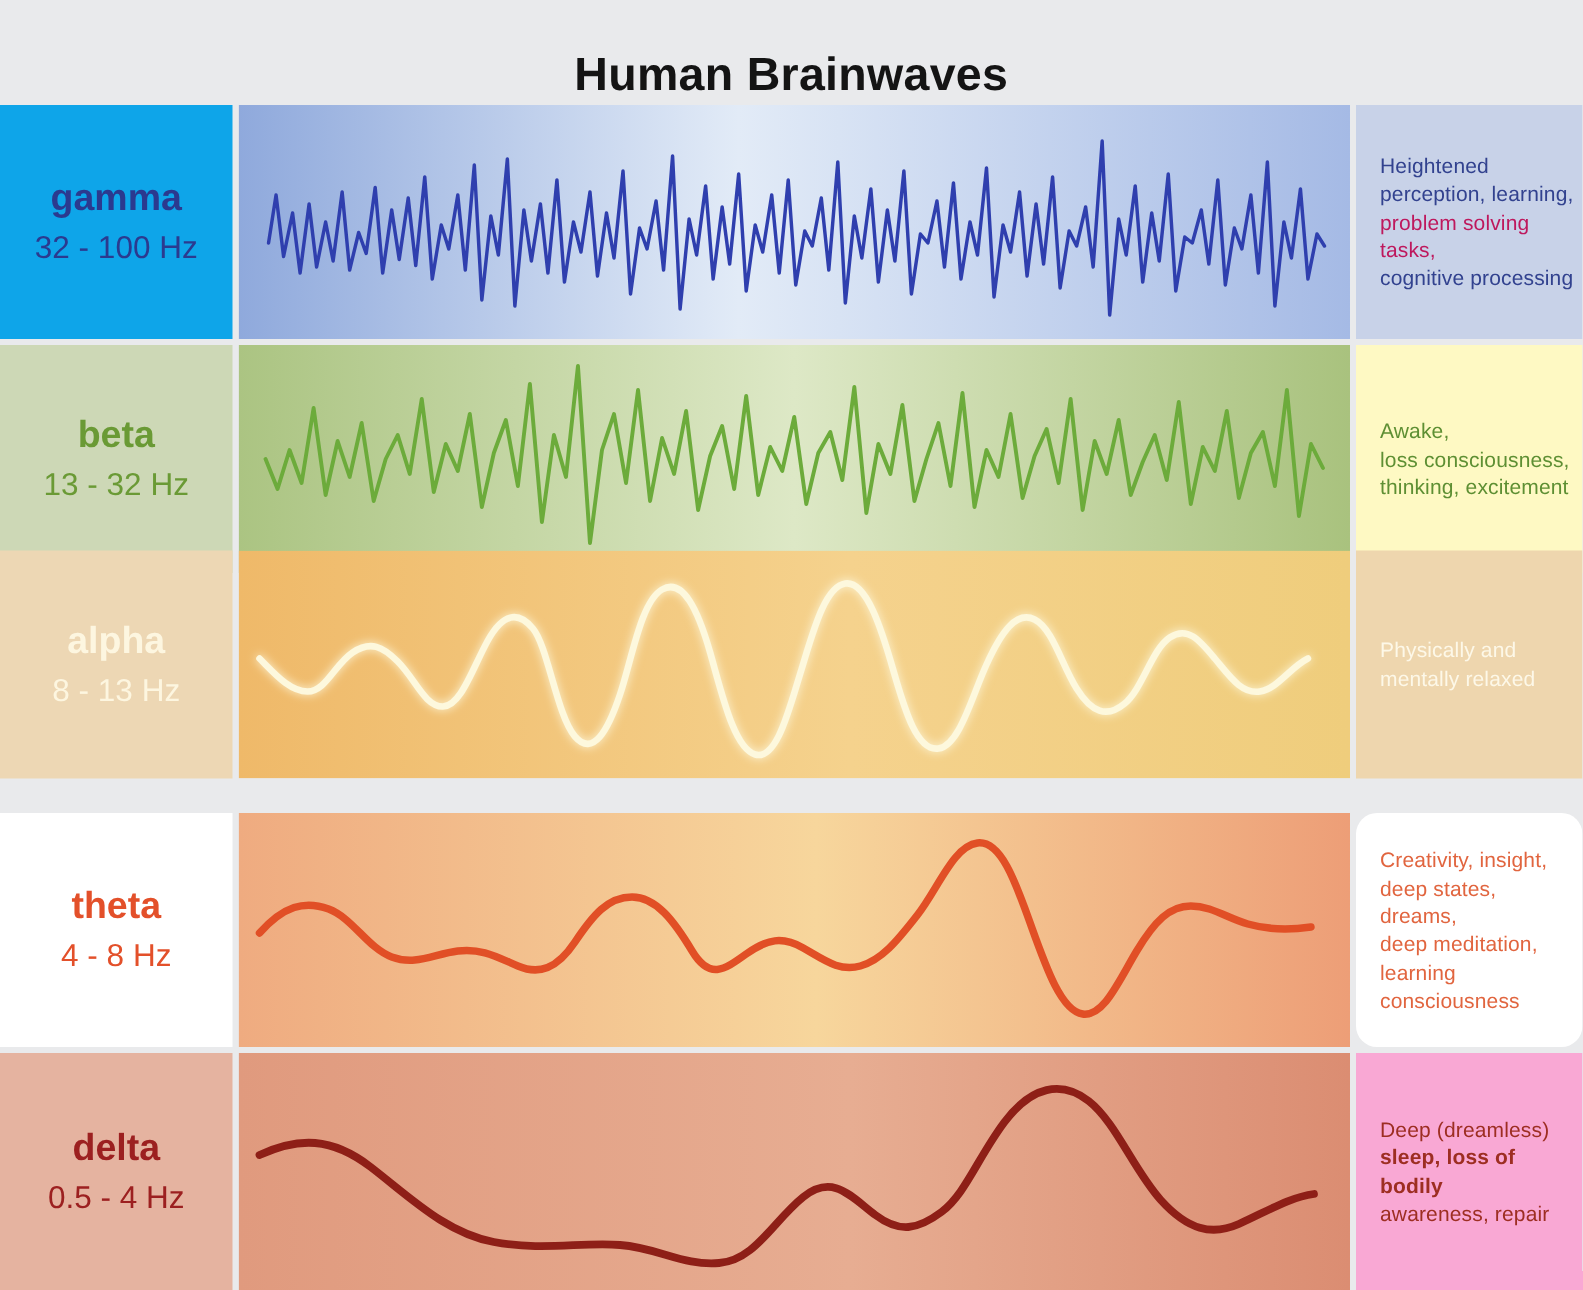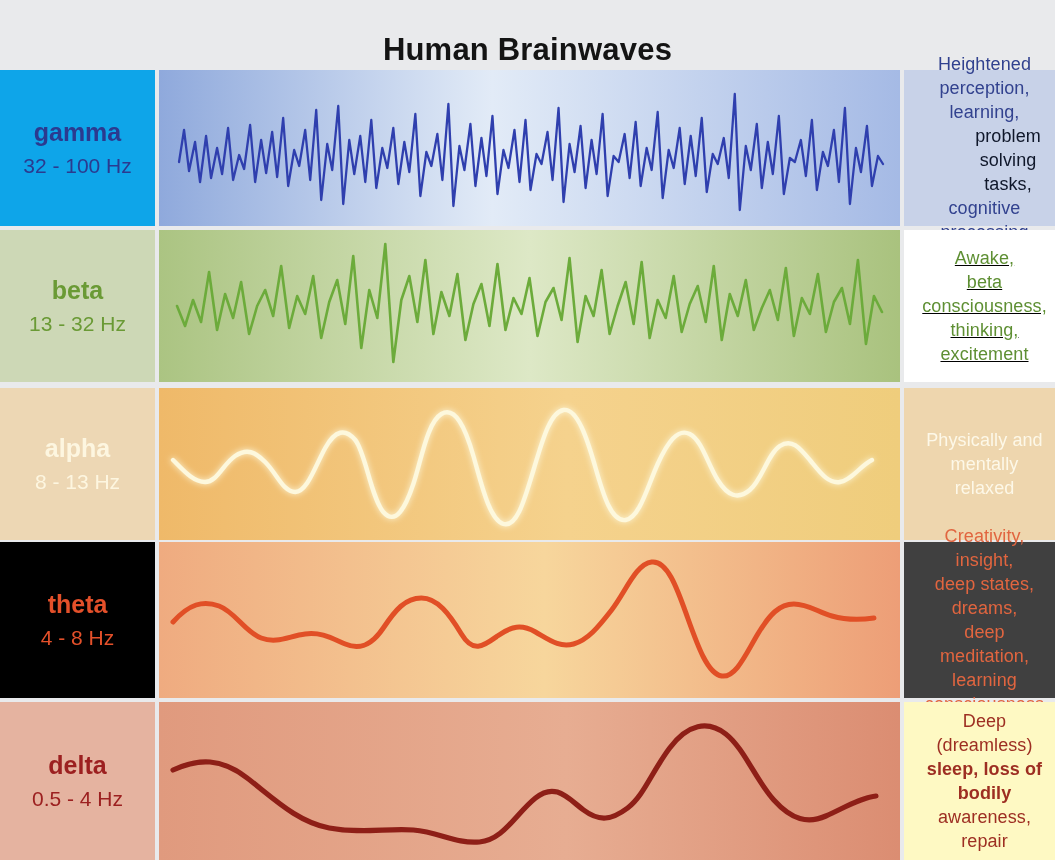--- a/index.html
+++ b/index.html
@@ -40,21 +40,21 @@
     box-sizing:border-box;padding-left:16px;padding-right:6px;
   }
   .band-name{
     font-size:25px;font-weight:bold;line-height:1.1;
     margin-bottom:7px;
   }
   .band-range{
     font-size:21px;font-weight:normal;line-height:1.1;
   }
   .desc{
-    font-size:18px;line-height:1.34;letter-spacing:.1px;text-align:center;
+    font-size:14px;line-height:1.34;letter-spacing:.1px;
   }
   .wave{position:absolute;left:0;top:0;width:100%;height:100%;display:block;}
 </style>
 </head>
 <body>
 
 <div id="chart">
 
   <div class="title-bar">
     <div class="title">Human Brainwaves</div>
@@ -74,21 +74,21 @@
               <stop offset="100%" stop-color="#a5bae5"></stop>
         </linearGradient>
           </defs>
         <rect x="0" y="0" width="740" height="156" fill="url(#gg)"></rect>
         <polyline fill="none" stroke="#2f3fae" stroke-width="2.3" stroke-linejoin="round" stroke-linecap="round" points="20,92 25,60 30,101 36,72 41,112 47,66 52,108 58,78 63,104 69,58 74,110 80,85 85,99 91,55 96,112 102,70 107,103 113,62 118,107 124,48 129,116 135,80 140,96 146,60 151,110 157,40 162,130 168,74 173,100 179,36 184,134 190,70 195,104 201,66 206,112 212,50 217,118 223,78 228,98 234,58 239,114 245,72 250,102 256,44 261,126 267,82 272,96 278,64 283,110 289,34 294,136 300,76 305,100 311,54 316,116 322,68 327,106 333,46 338,124 344,80 349,98 355,60 360,112 366,50 371,120 377,84 382,94 388,62 393,110 399,38 404,132 410,74 415,102 421,56 426,118 432,70 437,104 443,44 448,126 454,86 459,92 465,64 470,108 476,52 481,116 487,78 492,100 498,42 503,128 509,80 514,98 520,58 525,114 531,66 536,106 542,48 547,122 553,84 558,94 564,68 569,108 575,24 580,140 586,76 591,100 597,54 602,118 608,72 613,104 619,46 624,124 630,88 635,92 641,70 646,106 652,50 657,120 663,82 668,96 674,60 679,112 685,38 690,134 696,78 701,102 707,56 712,116 718,86 723,94"></polyline>
       </svg>
     </div>
     <div class="col-right" style="background: rgb(200, 210, 232);">
       <div class="desc" style="color: rgb(50, 66, 143);">Heightened</div>
       <div class="desc" style="color: rgb(50, 66, 143);">perception, learning,</div>
-      <div class="desc" style="color: #0f172a; margin-left: 47px;">problem solving tasks,</div>
+      <div class="desc" style="color: #be185d;">problem solving tasks,</div>
       <div class="desc" style="color: rgb(50, 66, 143);">cognitive processing</div>
     </div>
   </div>
 
   <div class="band" style="top:230px;height:152px;">
     <div class="col-left" style="background: rgb(205, 216, 182);">
       <div class="band-name" style="color: rgb(106, 154, 53);">beta</div>
       <div class="band-range" style="color: rgb(106, 154, 53);">13 - 32 Hz</div>
     </div>
     <div class="col-mid">
@@ -97,28 +97,28 @@
             <linearGradient id="bg2" x1="0" y1="0" x2="1" y2="0">
           <stop offset="0%" stop-color="#abc482"></stop>
               <stop offset="50%" stop-color="#dde8c6"></stop>
               <stop offset="100%" stop-color="#a9c27e"></stop>
         </linearGradient>
           </defs>
         <rect x="0" y="0" width="740" height="152" fill="url(#bg2)"></rect>
         <polyline fill="none" stroke="#6cab3b" stroke-width="2.6" stroke-linejoin="round" stroke-linecap="round" points="18,76 26,96 34,70 42,92 50,42 58,100 66,64 74,88 82,52 90,104 98,76 106,60 114,86 122,36 130,98 138,66 146,84 154,46 162,108 170,72 178,50 186,94 194,26 202,118 210,60 218,88 226,14 234,132 242,70 250,46 258,92 266,30 274,104 282,62 290,86 298,44 306,110 314,74 322,54 330,96 338,34 346,100 354,68 362,84 370,48 378,106 386,72 394,58 402,90 410,28 418,112 426,66 434,86 442,40 450,104 458,76 466,52 474,94 482,32 490,108 498,70 506,88 514,46 522,102 530,74 538,56 546,92 554,36 562,110 570,64 578,86 586,50 594,100 602,78 610,60 618,90 626,38 634,106 642,68 650,84 658,44 666,102 674,72 682,58 690,94 698,30 706,114 714,66 722,82"></polyline>
       </svg>
     </div>
-    <div class="col-right" style="background: #ffffff; text-decoration: underline;">
+    <div class="col-right" style="background: #fef9c3;">
       <div class="desc" style="color: rgb(94, 143, 51);">Awake,</div>
-      <div class="desc" style="color: rgb(94, 143, 51);">beta consciousness,</div>
+      <div class="desc" style="color: rgb(94, 143, 51);">loss consciousness,</div>
       <div class="desc" style="color: rgb(94, 143, 51);">thinking, excitement</div>
     </div>
   </div>
 
-  <div class="band" style="top:388px;height:152px;">
+  <div class="band" style="top:367px;height:152px;">
     <div class="col-left" style="background: rgb(237, 215, 180);">
       <div class="band-name" style="color: rgb(253, 246, 224);">alpha</div>
       <div class="band-range" style="color: rgb(253, 246, 224);">8 - 13 Hz</div>
     </div>
     <div class="col-mid">
       <svg class="wave" viewBox="0 0 740 152" preserveAspectRatio="none">
         <defs>
           <linearGradient id="ag" x1="0" y1="0" x2="1" y2="0">
             <stop offset="0%" stop-color="#efb969"></stop>
               <stop offset="55%" stop-color="#f5d28d"></stop>
@@ -136,38 +136,38 @@
         <path fill="none" stroke="#fdf8dd" stroke-width="4.4" stroke-linecap="round" filter="url(#glowA)" d="M14,72 C24,82 34,94 46,94 C58,94 64,76 76,68 C88,60 96,64 106,74 C118,86 124,104 136,104 C148,104 156,78 166,60 C176,42 186,40 196,52 C206,64 212,110 224,124 C236,138 246,120 254,96 C262,72 268,34 282,26 C296,18 306,40 314,68 C322,96 330,132 344,136 C358,140 366,108 374,82 C382,56 390,24 404,22 C418,20 428,52 436,80 C444,108 452,134 466,132 C480,130 488,98 498,76 C508,54 518,40 530,46 C542,52 548,76 558,92 C568,108 578,112 590,102 C602,92 608,66 620,58 C632,50 640,60 650,72 C660,84 668,96 680,94 C692,92 700,78 712,72"></path>
       </svg>
     </div>
     <div class="col-right" style="background: rgb(238, 214, 174);">
       <div class="desc" style="color: rgb(253, 248, 232);">Physically and</div>
       <div class="desc" style="color: rgb(253, 248, 232);">mentally relaxed</div>
     </div>
   </div>
 
   <div class="band" style="top:542px;height:156px;">
-    <div class="col-left" style="background: #000000;">
+    <div class="col-left" style="background: #ffffff;">
       <div class="band-name" style="color: rgb(227, 80, 42);">theta</div>
       <div class="band-range" style="color: rgb(227, 80, 42);">4 - 8 Hz</div>
     </div>
     <div class="col-mid">
       <svg class="wave" viewBox="0 0 740 156" preserveAspectRatio="none">
         <defs>
             <linearGradient id="tg" x1="0" y1="0" x2="1" y2="0">
           <stop offset="0%" stop-color="#efab80"></stop>
               <stop offset="52%" stop-color="#f7d69c"></stop>
               <stop offset="100%" stop-color="#ed9e77"></stop>
         </linearGradient>
           </defs>
         <rect x="0" y="0" width="740" height="156" fill="url(#tg)"></rect>
         <path fill="none" stroke="#e14f26" stroke-width="5" stroke-linecap="round" d="M14,80 C30,62 44,58 60,64 C76,70 86,90 102,96 C118,102 130,94 146,92 C162,90 172,96 186,102 C200,108 212,104 224,86 C236,68 246,56 262,56 C278,56 290,72 302,92 C314,112 324,104 338,94 C352,84 362,82 376,90 C390,98 400,106 414,102 C428,98 438,86 452,68 C466,50 476,22 492,20 C508,18 518,48 528,76 C538,104 548,132 562,134 C576,136 586,112 598,92 C610,72 620,62 634,62 C648,62 658,70 672,74 C686,78 700,78 714,76"></path>
       </svg>
     </div>
-    <div class="col-right" style="background: #404040;">
+    <div class="col-right" style="background: #ffffff; border-radius: 14px;">
       <div class="desc" style="color: rgb(225, 101, 63);">Creativity, insight,</div>
       <div class="desc" style="color: rgb(225, 101, 63);">deep states, dreams,</div>
       <div class="desc" style="color: rgb(225, 101, 63);">deep meditation,</div>
       <div class="desc" style="color: rgb(225, 101, 63);">learning</div>
       <div class="desc" style="color: rgb(225, 101, 63);">consciousness</div>
     </div>
   </div>
 
   <div class="band" style="top:702px;height:158px;">
     <div class="col-left" style="background: rgb(229, 179, 160);">
@@ -180,20 +180,20 @@
             <linearGradient id="dg" x1="0" y1="0" x2="1" y2="0">
           <stop offset="0%" stop-color="#e09a7e"></stop>
               <stop offset="55%" stop-color="#e7ad92"></stop>
               <stop offset="100%" stop-color="#db8d72"></stop>
         </linearGradient>
           </defs>
         <rect x="0" y="0" width="740" height="158" fill="url(#dg)"></rect>
         <path fill="none" stroke="#8e1f17" stroke-width="5.2" stroke-linecap="round" d="M14,68 C40,56 62,56 88,76 C114,96 138,120 170,126 C202,132 228,126 254,128 C280,130 296,142 320,140 C344,138 356,112 376,96 C396,80 408,96 424,108 C440,120 452,118 468,106 C484,94 492,70 510,46 C528,22 548,18 566,32 C584,46 596,78 614,98 C632,118 648,122 666,114 C684,106 700,96 716,94"></path>
       </svg>
     </div>
-    <div class="col-right" style="background: #fef9c3;">
+    <div class="col-right" style="background: #f9a8d4;">
       <div class="desc" style="color: rgb(157, 46, 34);">Deep (dreamless)</div>
       <div class="desc" style="color: rgb(157, 46, 34); font-weight: bold;">sleep, loss of bodily</div>
       <div class="desc" style="color: rgb(157, 46, 34);">awareness, repair</div>
     </div>
   </div>
 
 </div>
 
 </body></html>

